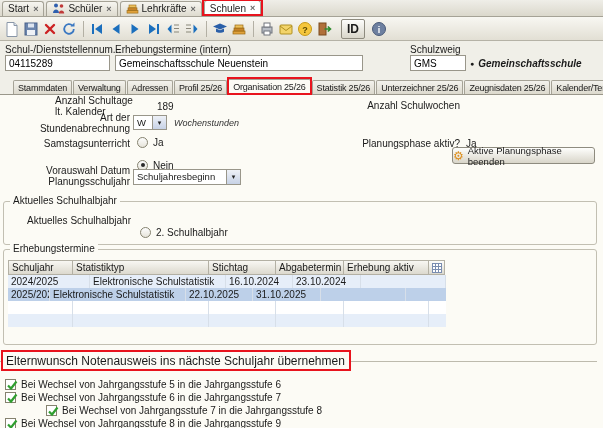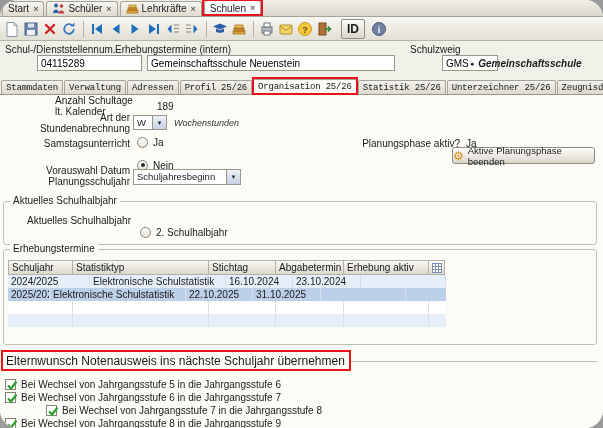--- a/index.html
+++ b/index.html
@@ -1,40 +1,40 @@
 <!DOCTYPE html>
 <html><head>
 <meta charset="utf-8">
 <style>
   html,body{margin:0;padding:0;}
   body{font-family:"Liberation Sans",sans-serif;background:#9a9a9a;}
-  .window{position:relative;width:603px;height:428px;background:#f0efe8;overflow:hidden;font-size:10px;color:#1a1a1a;border-radius:18px;}
+  .window{position:relative;width:603px;height:428px;background:#f0efe8;overflow:hidden;font-size:10px;color:#1a1a1a;}
 
   
   .tabbar{position:absolute;left:0;top:0;right:0;height:17px;background:linear-gradient(#efeee8,#dbd8cc);border-bottom:1px solid #a5a296;display:flex;align-items:flex-end;padding-left:2px;box-sizing:border-box;}
   .wtab{position:relative;display:flex;align-items:center;gap:3px;height:13px;padding:0 5px 1px;margin-right:2px;background:linear-gradient(#f6f5f0,#dedbcf);border:1px solid #a5a296;border-bottom:none;border-radius:3px 3px 0 0;font-size:10px;white-space:nowrap;}
   .wtab.active{background:#fff;height:14px;}
   .tab-close{color:#666;font-size:9px;font-weight:bold;margin-left:1px;}
   .tabic{display:flex;align-items:center;}
 
   
   .toolbar{position:absolute;left:0;top:17px;right:0;height:24px;background:linear-gradient(#f8f7f2,#e2dfd4);border-bottom:1px solid #b5b2a6;display:flex;align-items:center;padding-left:3px;box-sizing:border-box;}
   .tbtn{width:18px;height:18px;display:flex;align-items:center;justify-content:center;border-radius:2px;margin-right:1px;}
   .tsep{width:1px;height:16px;background:#b3b0a4;margin:0 4px;}
   .idbtn{border:1px solid #8e8b7f;border-radius:2px;background:linear-gradient(#fdfdfb,#d9d6ca);font-size:12px;font-weight:bold;padding:2px 5px;margin:0 5px 0 7px;}
 
   
   .headerform{position:absolute;left:0;top:41px;right:0;height:37px;}
   .hlabel{position:absolute;font-size:10px;}
-  .hinput{position:absolute;height:14px;border:1px solid #99968a;background:#fff;font-size:10px;padding:0 3px;font-family:inherit;box-sizing:content-box;margin-left:32px;}
+  .hinput{position:absolute;height:14px;border:1px solid #99968a;background:#fff;font-size:10px;padding:0 3px;font-family:inherit;box-sizing:content-box;}
   .hsuffix{position:absolute;font-size:10px;font-style:italic;font-weight:bold;display:flex;align-items:center;gap:4px;}
   .bullet{font-size:7px;font-style:normal;}
 
   
-  .navtabs{position:absolute;left:0;top:78px;right:0;height:17px;display:flex;align-items:flex-end;padding-left:1px;border-bottom:1px solid #9a978b;box-sizing:border-box;overflow:visible;font-family:Liberation Mono, monospace;}
+  .navtabs{position:absolute;left:0;top:78px;right:0;height:17px;display:flex;align-items:flex-end;padding-left:13px;border-bottom:1px solid #9a978b;box-sizing:border-box;overflow:visible;}
   .ntab{position:relative;font-size:9px;letter-spacing:-0.2px;padding:2px 4px 1px;background:linear-gradient(#f3f2ed,#dcd9cd);border:1px solid #a5a296;border-bottom:none;border-radius:2px 2px 0 0;margin-right:1px;white-space:nowrap;}
   .ntab.active{background:#fcfbf5;padding-bottom:2px;}
 
   
   .content{position:absolute;left:0;top:95px;width:603px;height:333px;background:#fcfbf5;}
   .rlabel{position:absolute;text-align:right;font-size:10px;line-height:11px;}
   .llabel{position:absolute;text-align:left;font-size:10px;line-height:11px;}
   .vtext{position:absolute;font-size:10px;}
   .ital{font-style:italic;color:#333;font-size:9px;}
 
@@ -255,20 +255,21 @@
   </div>
 
   <div class="content">
 
     <div class="llabel" style="left:55px;top:0;">
       <div>Anzahl Schultage</div>
       <div>lt. Kalender</div>
     </div>
     <div class="vtext" style="left:157px;top:6px;">189</div>
 
+    <div class="rlabel" style="left:330px;top:5px;width:130px;">Anzahl Schulwochen</div>
 
     <div class="rlabel" style="left:0;top:17px;width:130px;">
       <div>Art der</div>
       <div>Stundenabrechnung</div>
     </div>
     <div class="combo" style="left:133px;top:20px;width:34px;height:15px;">
       <span class="cval">W</span>
       <span class="carrow">▾</span>
     </div>
     <div class="vtext ital" style="left:174px;top:23px;">Wochenstunden</div>

